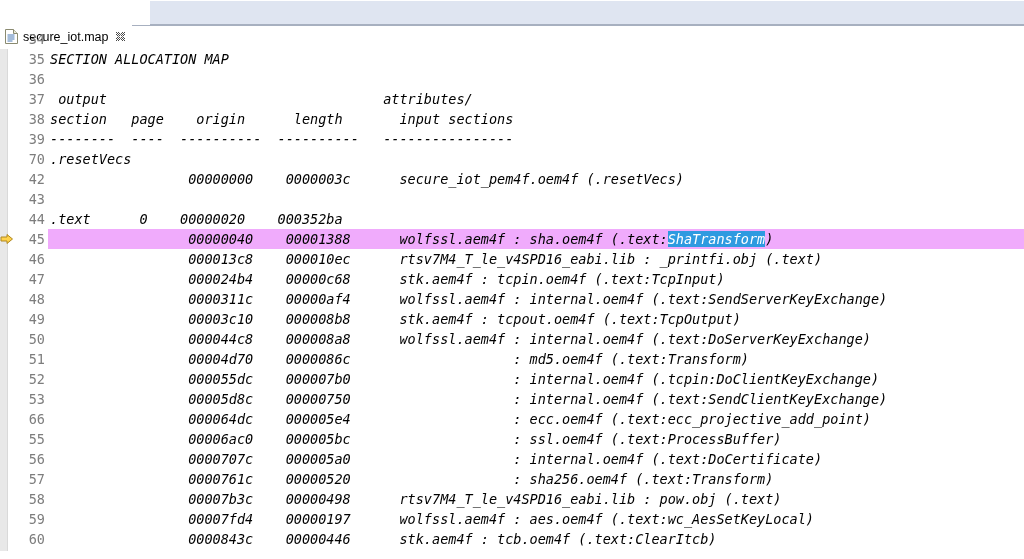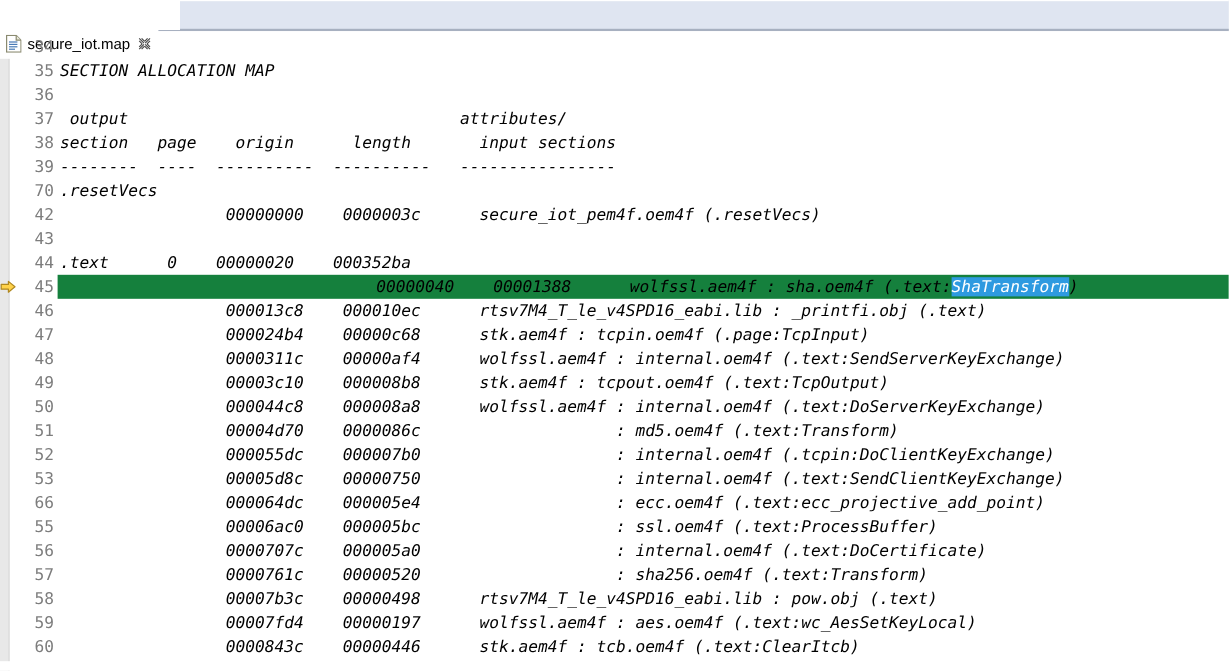--- a/index.html
+++ b/index.html
@@ -94,21 +94,21 @@
   }
   .line {
     position: relative;
     height: 20px;
     line-height: 20px;
     white-space: pre;
     font-family: "DejaVu Sans Mono", "Liberation Mono", monospace;
     font-size: 13.5px;
     color: #000000;
   }
-  .line.current .lrow { background: #15803d; text-align: center; }
+  .line.current .lrow { background: #f0abfc; }
   .lnum {
     position: absolute;
     left: 9px;
     width: 36px;
     text-align: right;
     color: #7d7d7d;
     font-family: "DejaVu Sans Mono", "Liberation Mono", monospace;
     font-size: 13.5px;
     z-index: 3;
   }
@@ -178,21 +178,21 @@
       <div class="line"><span class="lnum">38</span><span class="lrow">section   page    origin      length       input sections</span></div>
       <div class="line"><span class="lnum">39</span><span class="lrow">--------  ----  ----------  ----------   ----------------</span></div>
       <div class="line"><span class="lnum">70</span><span class="lrow">.resetVecs</span></div>
       <div class="line"><span class="lnum">42</span><span class="lrow">                 00000000    0000003c      secure_iot_pem4f.oem4f (.resetVecs)</span></div>
       <div class="line"><span class="lnum">43</span><span class="lrow"></span></div>
       <div class="line"><span class="lnum">44</span><span class="lrow">.text      0    00000020    000352ba</span></div>
       <div class="line current"><svg class="marker-arrow" viewBox="0 0 14 14">
           <path d="M1 5 H7 V2.5 L12.5 7 L7 11.5 V9 H1 Z" fill="#ffd24a" stroke="#b08820" stroke-width="1" stroke-linejoin="round"></path>
         </svg><span class="lnum">45</span><span class="lrow">                 00000040    00001388      wolfssl.aem4f : sha.oem4f (.text:<span class="sel">ShaTransform</span>)</span></div>
       <div class="line"><span class="lnum">46</span><span class="lrow">                 000013c8    000010ec      rtsv7M4_T_le_v4SPD16_eabi.lib : _printfi.obj (.text)</span></div>
-      <div class="line"><span class="lnum">47</span><span class="lrow">                 000024b4    00000c68      stk.aem4f : tcpin.oem4f (.page:TcpInput)</span></div>
+      <div class="line"><span class="lnum">47</span><span class="lrow">                 000024b4    00000c68      stk.aem4f : tcpin.oem4f (.text:TcpInput)</span></div>
       <div class="line"><span class="lnum">48</span><span class="lrow">                 0000311c    00000af4      wolfssl.aem4f : internal.oem4f (.text:SendServerKeyExchange)</span></div>
       <div class="line"><span class="lnum">49</span><span class="lrow">                 00003c10    000008b8      stk.aem4f : tcpout.oem4f (.text:TcpOutput)</span></div>
       <div class="line"><span class="lnum">50</span><span class="lrow">                 000044c8    000008a8      wolfssl.aem4f : internal.oem4f (.text:DoServerKeyExchange)</span></div>
       <div class="line"><span class="lnum">51</span><span class="lrow">                 00004d70    0000086c                    : md5.oem4f (.text:Transform)</span></div>
       <div class="line"><span class="lnum">52</span><span class="lrow">                 000055dc    000007b0                    : internal.oem4f (.tcpin:DoClientKeyExchange)</span></div>
       <div class="line"><span class="lnum">53</span><span class="lrow">                 00005d8c    00000750                    : internal.oem4f (.text:SendClientKeyExchange)</span></div>
       <div class="line"><span class="lnum">66</span><span class="lrow">                 000064dc    000005e4                    : ecc.oem4f (.text:ecc_projective_add_point)</span></div>
       <div class="line"><span class="lnum">55</span><span class="lrow">                 00006ac0    000005bc                    : ssl.oem4f (.text:ProcessBuffer)</span></div>
       <div class="line"><span class="lnum">56</span><span class="lrow">                 0000707c    000005a0                    : internal.oem4f (.text:DoCertificate)</span></div>
       <div class="line"><span class="lnum">57</span><span class="lrow">                 0000761c    00000520                    : sha256.oem4f (.text:Transform)</span></div>

